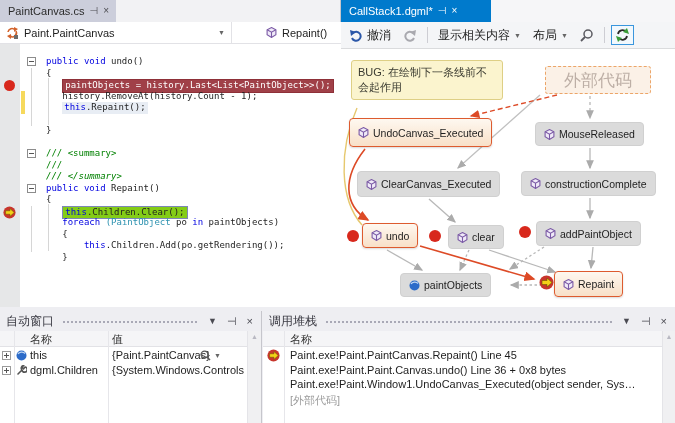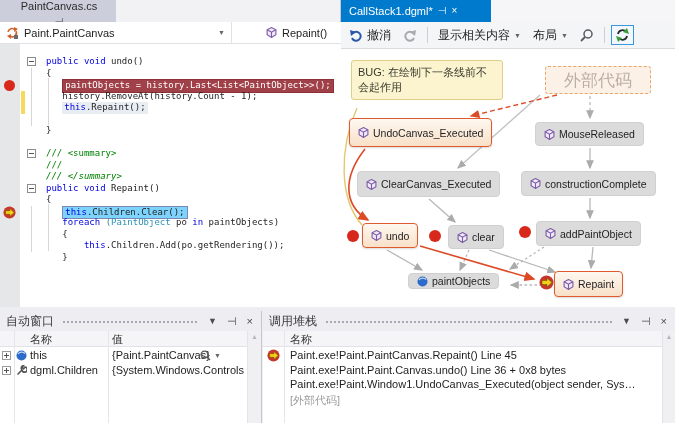--- a/index.html
+++ b/index.html
@@ -7,42 +7,42 @@
   body{font-family:"Liberation Sans","DejaVu Sans",sans-serif;background:#EEEEF2;position:relative;overflow:hidden;}
   #app{position:absolute;inset:0;width:675px;height:423px;background:#EEEEF2;}
 
   
   .top{position:absolute;left:0;top:0;width:675px;height:307px;}
   .left-pane{position:absolute;left:0;top:0;width:341px;height:307px;background:#fff;border-right:1px solid #C6C6CC;}
   .right-pane{position:absolute;left:341px;top:0;width:334px;height:307px;background:#fff;}
 
   .tabstrip{position:absolute;left:0;top:0;right:0;height:22px;background:#F2F2F4;}
   .tab{position:absolute;left:0;top:0;height:22px;display:flex;align-items:center;padding:0 6px 0 8px;font-size:11px;gap:5px;cursor:default;}
-  .tab.graytab{background:#CCCEDB;color:#2B2B2B;flex-direction:column;}
+  .tab.graytab{background:#CCCEDB;color:#2B2B2B;}
   .tab.bluetab{background:#007ACC;color:#fff;}
   .tab .tglyph{font-size:10px;line-height:10px;}
   .graytab .tglyph{color:#4D4D52;}
   .bluetab .tglyph{color:#fff;}
 
   
   .navbar{position:absolute;left:0;top:22px;width:341px;height:22px;background:#fff;border-bottom:1px solid #E2E2E6;display:flex;align-items:center;font-size:11px;color:#1E1E1E;gap:28px;}
   .combo{display:flex;align-items:center;gap:5px;height:100%;padding:0 6px;}
   .combo1{width:232px;border-right:1px solid #E2E2E6;position:relative;}
   .combo1 .ddarr{position:absolute;right:6px;font-size:7px;color:#666;}
 
   
   .code-area{position:absolute;left:0;top:44px;width:341px;height:263px;background:#fff;overflow:hidden;}
   .bp-gutter{position:absolute;left:0;top:0;width:20px;height:263px;background:#E6E7E8;}
   .codeline-layer{position:absolute;left:0;top:0;right:0;bottom:0;font-family:"DejaVu Sans Mono",monospace;font-size:9px;line-height:11.5px;}
   .cl{position:absolute;left:46px;height:11.5px;white-space:pre;}
   .c-kw{color:#0000E0;} .c-ty{color:#2B91AF;} .c-cm{color:#008000;} .c-pl{color:#1E1E1E;}
   .seg{display:inline-block;}
   .hl-red{background:#A04048;border:1px solid #8E3038;padding:0 2px;}
   .hl-red span{color:#fff !important;}
-  .hl-yellow{background:#7dd3fc;border:1px solid #7D87B5;padding:0 2px;}
+  .hl-yellow{background:#84cc16;border:1px solid #7D87B5;padding:0 2px;}
   .hl-soft{background:#E8EDF4;padding:0 2px;}
   .gut-dot{position:absolute;width:11px;height:11px;border-radius:50%;background:#D8281C;left:4px;}
   .changebar{position:absolute;left:21px;width:4px;background:#F6D95C;}
   .outline-box{position:absolute;left:27px;width:9px;height:9px;border:1px solid #8C8C8C;background:#fff;}
   .outline-box::after{content:"";position:absolute;left:1px;top:3px;width:5px;height:1px;background:#555;}
   .guide{position:absolute;width:1px;background:#D6D6D6;}
 
   
   .gtoolbar{position:absolute;left:0;top:22px;width:334px;height:27px;background:#F4F5F7;border-bottom:1px solid #DADBDD;display:flex;align-items:center;font-size:12px;color:#1E1E1E;padding:0 4px;gap:4px;}
   .tbtn{display:flex;align-items:center;gap:4px;padding:2px 4px;border-radius:2px;}
@@ -284,21 +284,21 @@
       </div>
       <div class="bpdot" style="left:178px;top:177px;"></div>
       <div class="gnode gray" style="left:195px;top:172px;height:25px;">
         <svg class="ico" width="11" height="11" viewBox="0 0 10 10">
               <path d="M5,0.5 L9,2.5 V7 L5,9.5 L1,7 V2.5 Z" fill="#F0EAF8" stroke="#7B5AA6"></path>
               <path d="M1,2.5 L5,4.7 L9,2.5 M5,4.7 V9.5" fill="none" stroke="#7B5AA6"></path>
             </svg>
         <span>addPaintObject</span>
       </div>
 
-      <div class="gnode gray" style="left:59px;top:224px;height:16px;margin-left:8px;">
+      <div class="gnode gray" style="left:59px;top:224px;height:24px;">
         <svg class="ico" width="11" height="11" viewBox="0 0 11 11">
           <circle cx="5.5" cy="5.5" r="5" fill="#2C6BC9"></circle>
               <path d="M2,4 A4,3 0 0 1 9,3.4" fill="none" stroke="#BFD6F2" stroke-width="1.4"></path>
         </svg>
         <span>paintObjects</span>
       </div>
 
       <svg class="curmark" style="left:198px;top:226px;" width="15" height="15" viewBox="0 0 15 15">
         <circle cx="7.5" cy="7.5" r="7" fill="#C8352C"></circle>
         <polygon points="3,5.5 8,5.5 8,3 13,7.5 8,12 8,9.5 3,9.5" fill="#F3D117" stroke="#6B5500" stroke-width="0.6"></polygon>

